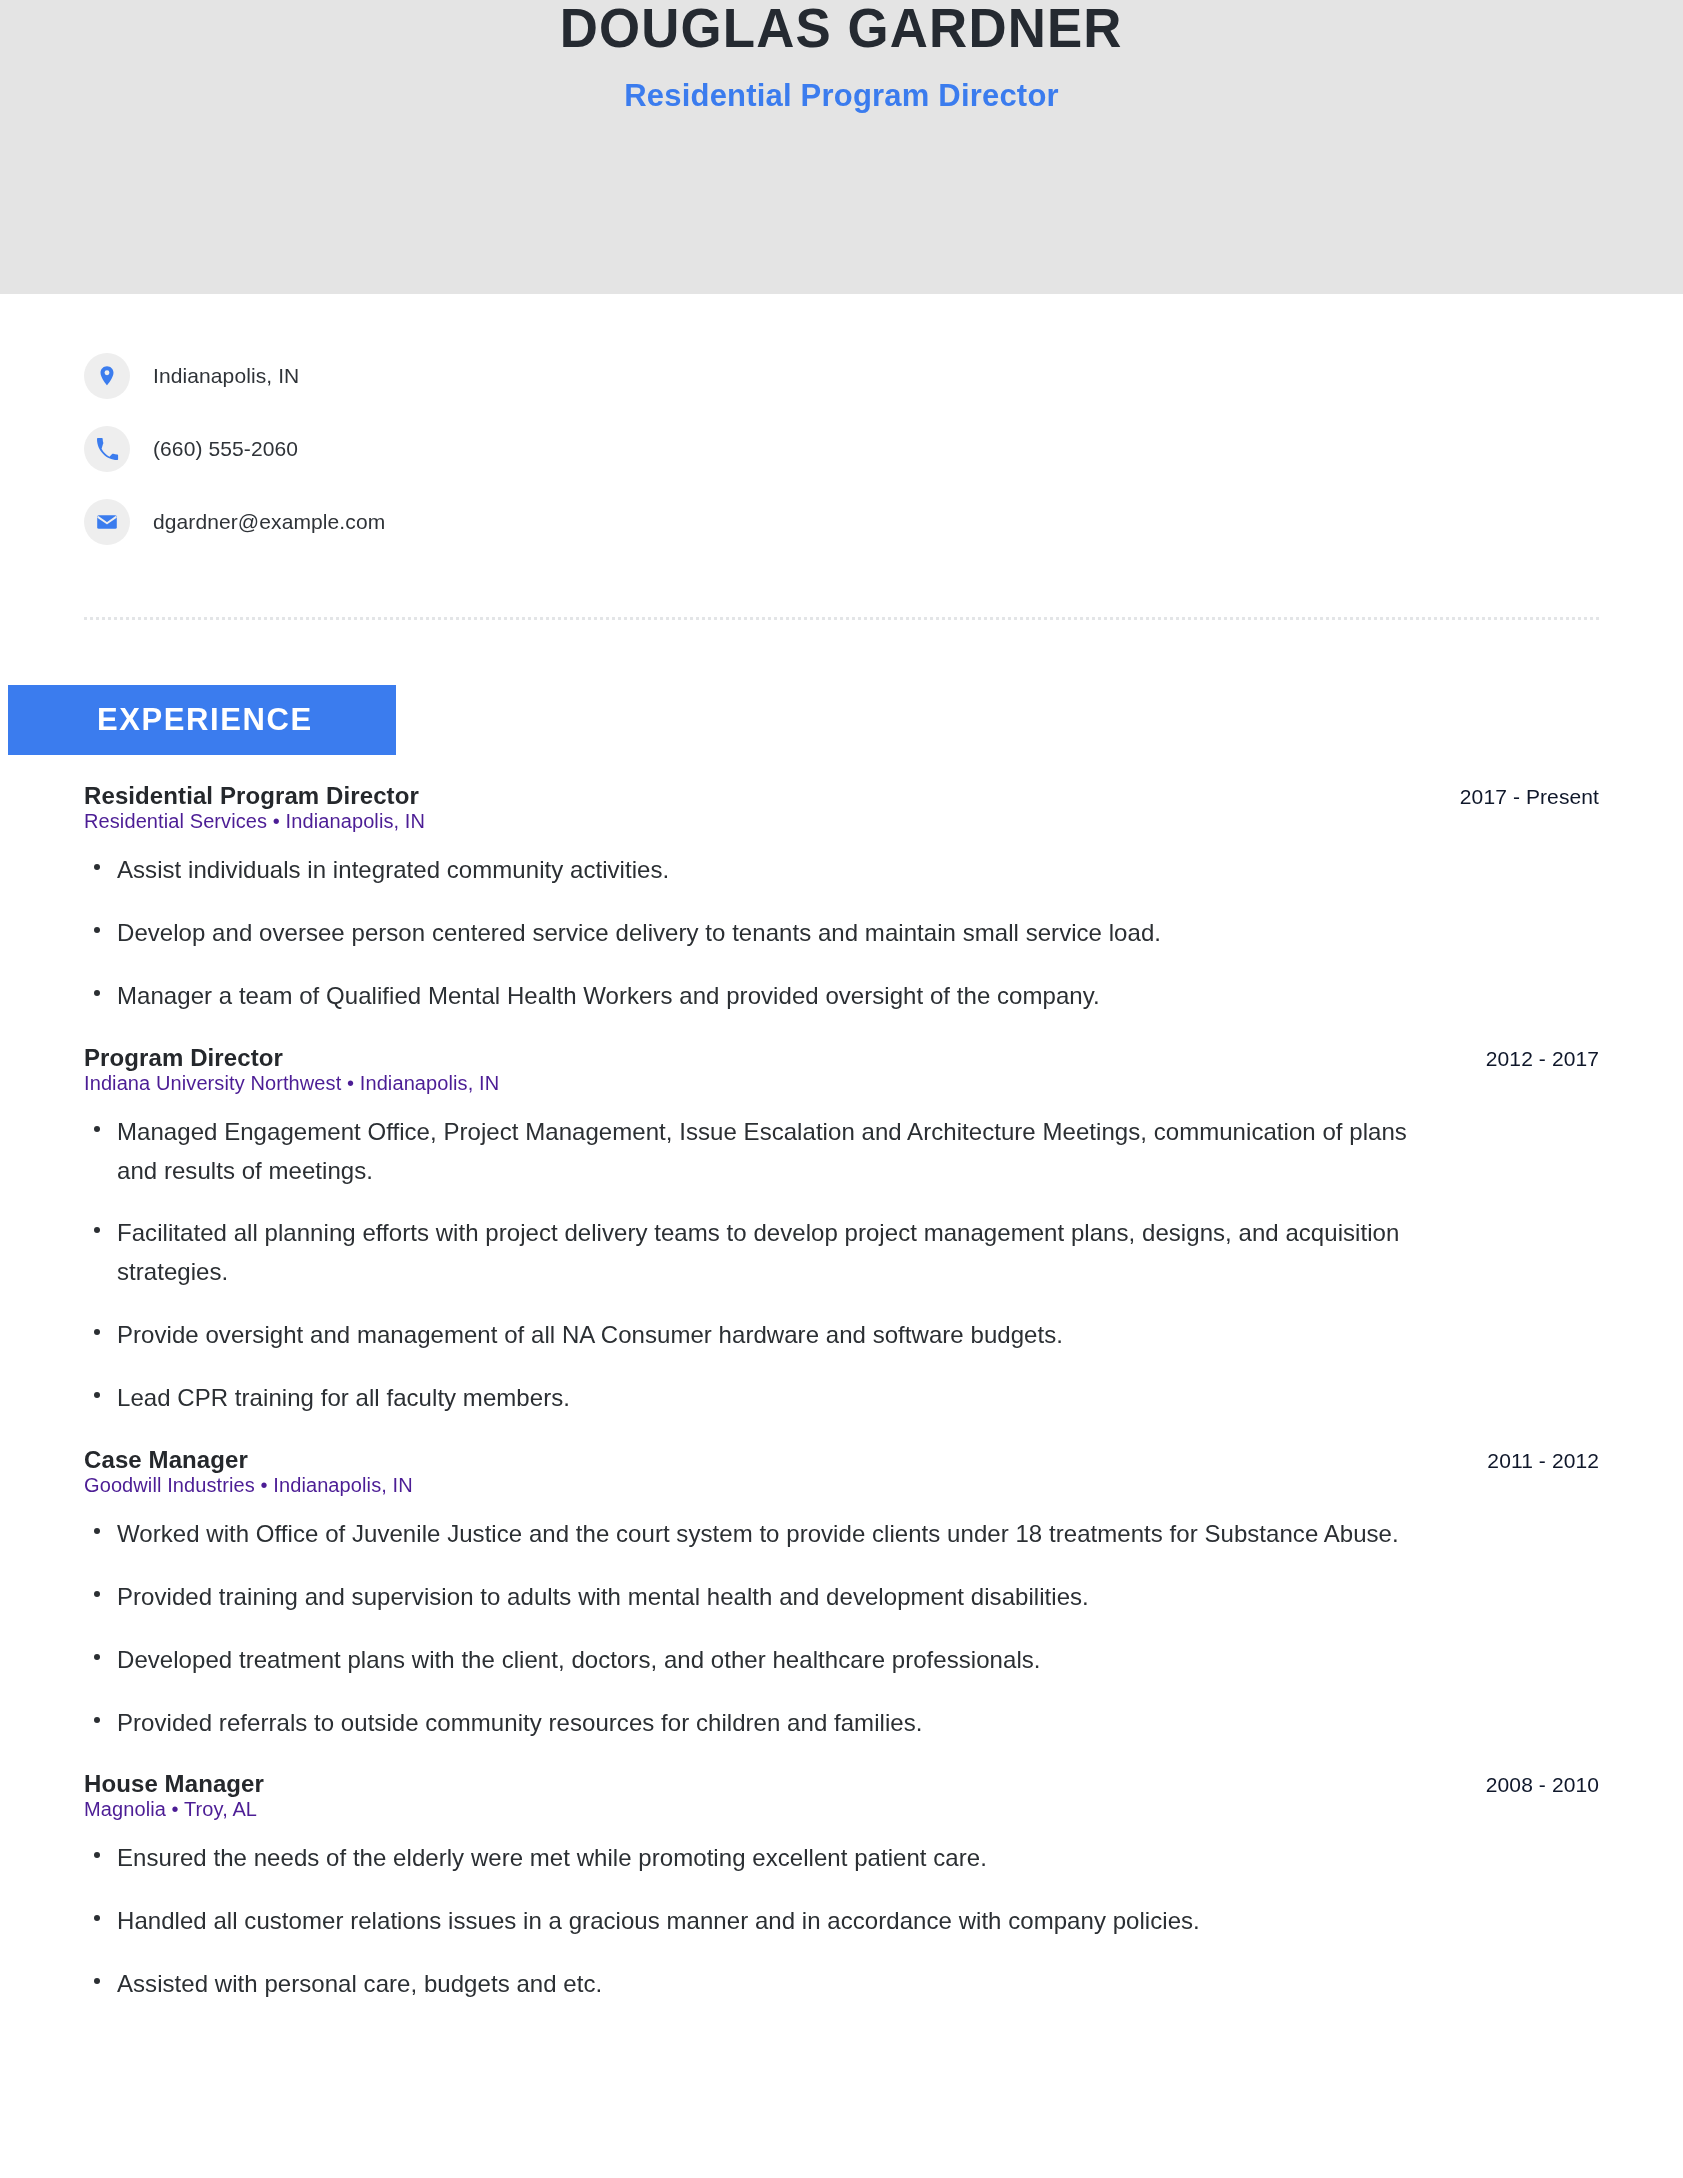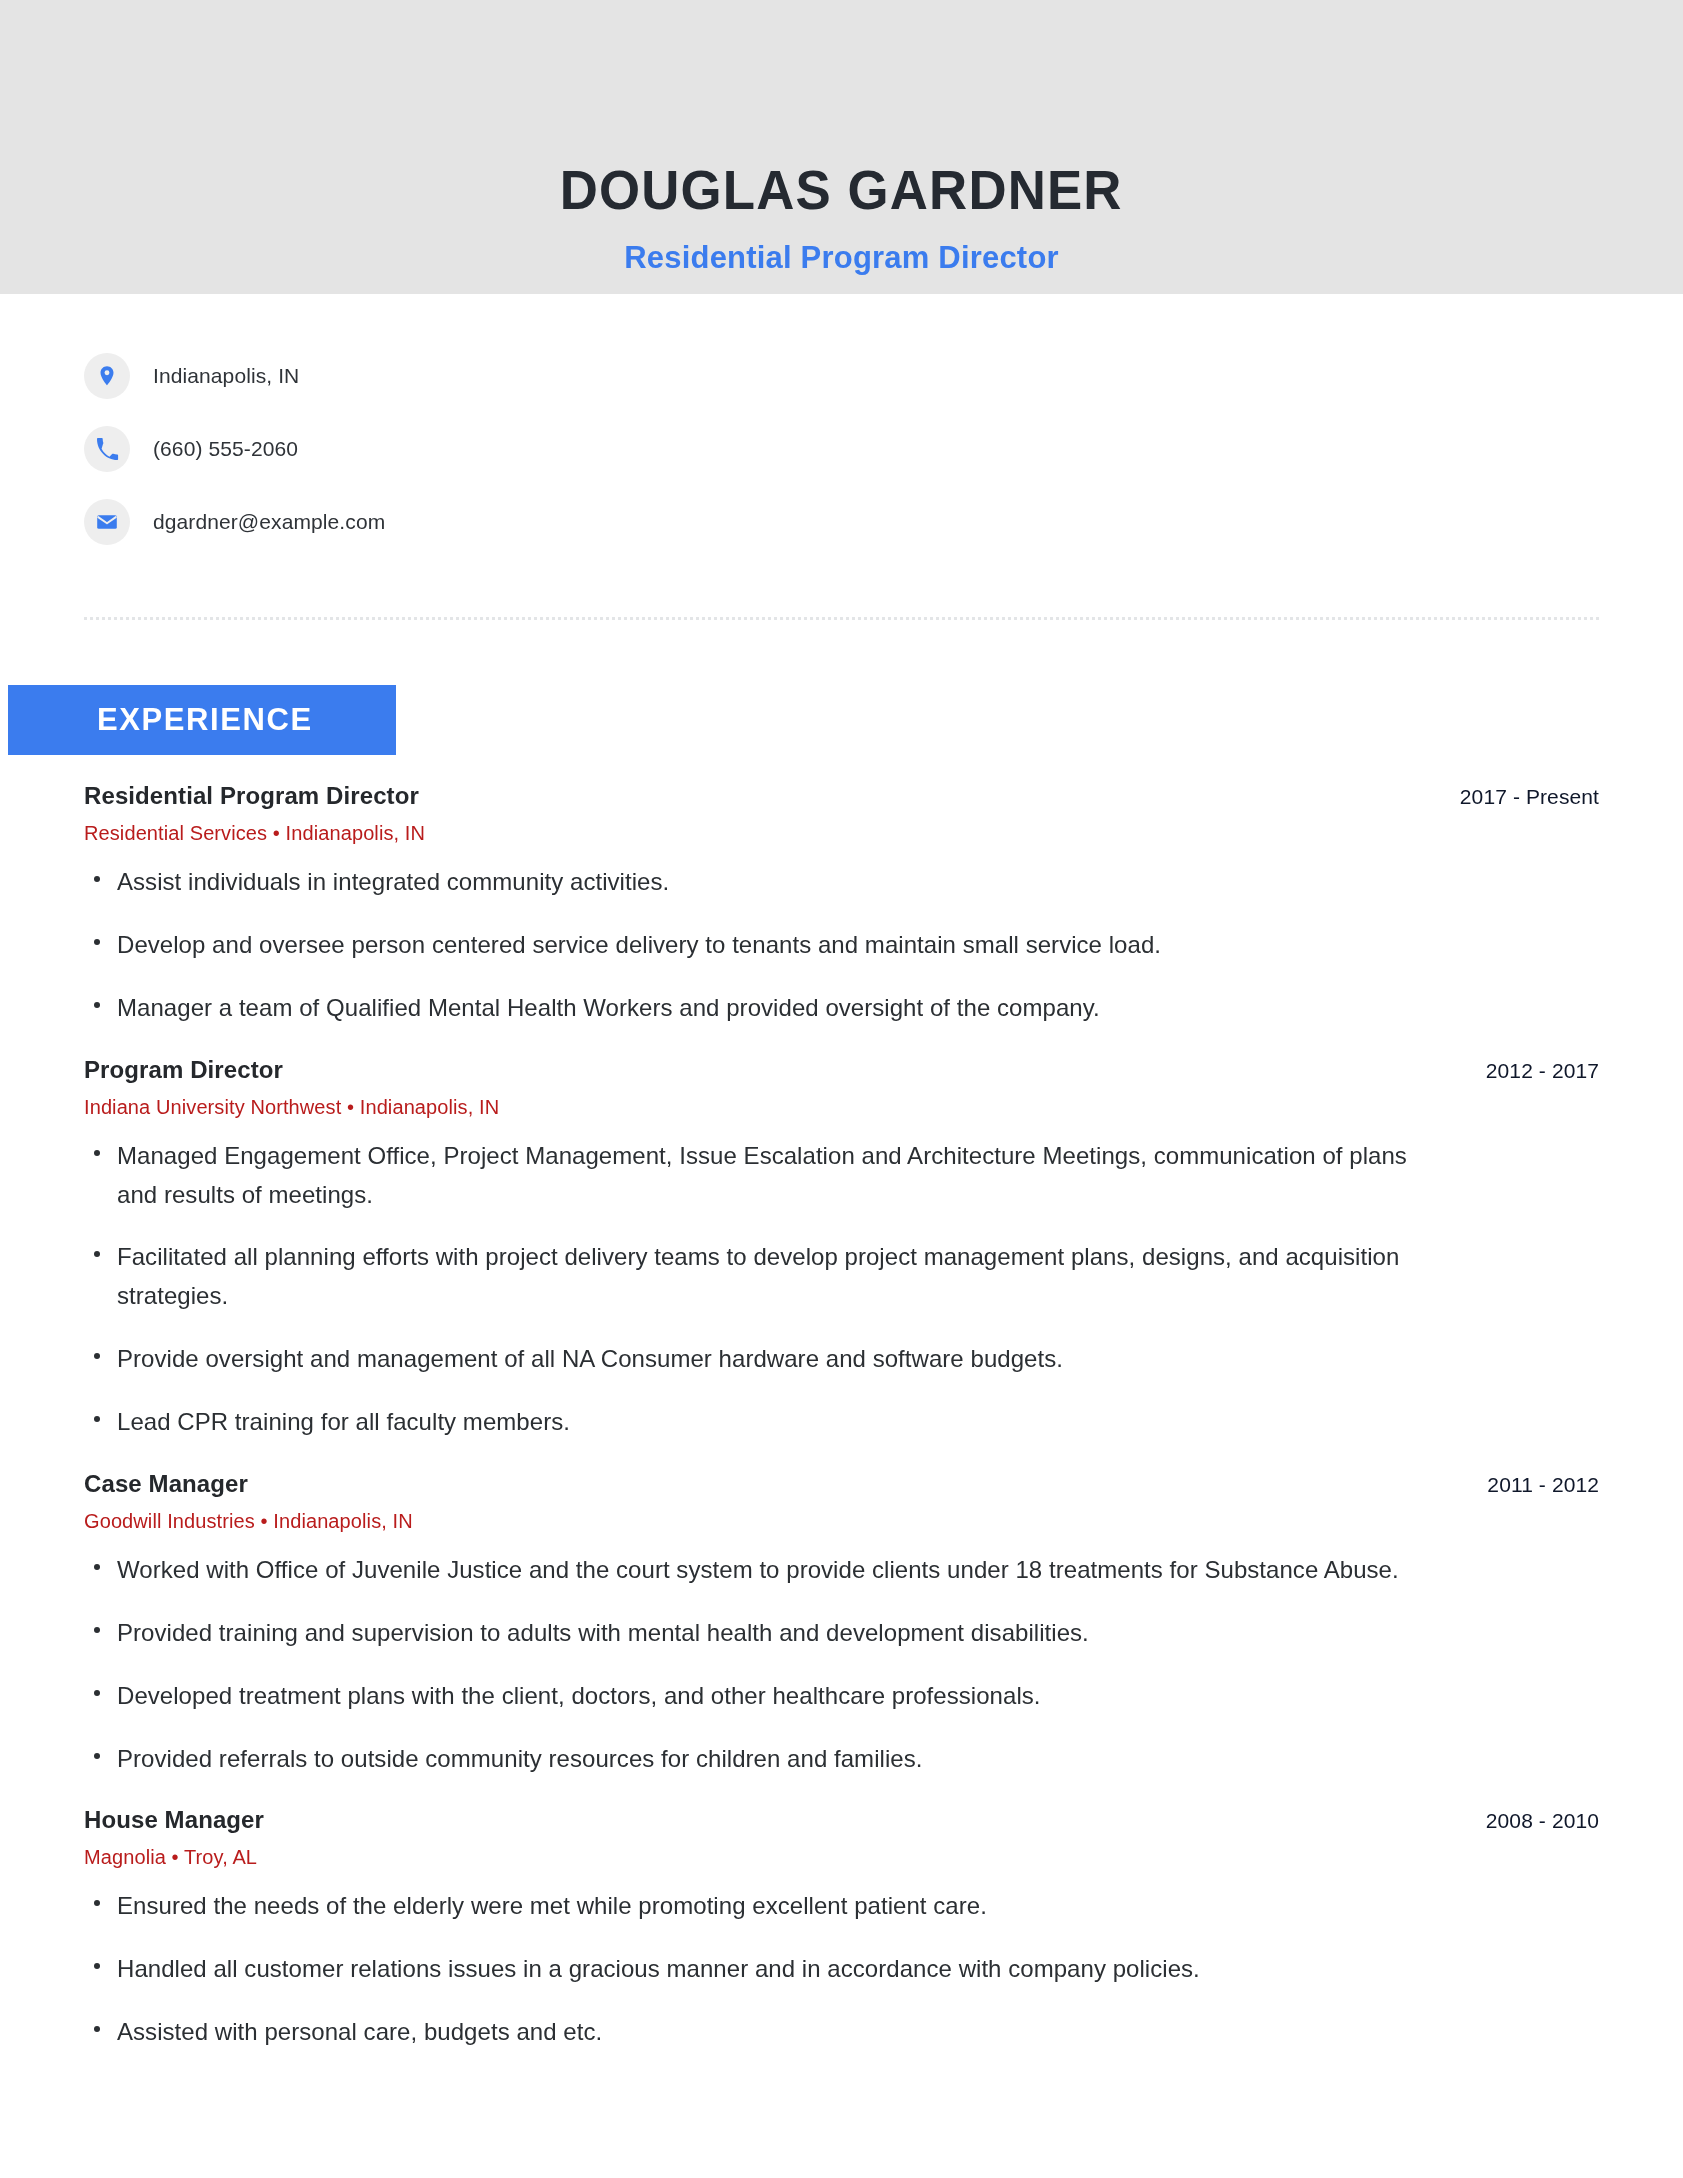--- a/index.html
+++ b/index.html
@@ -20,21 +20,21 @@
   }
 
   
   .header-band {
     width: 1683px;
     height: 294px;
     background: #e4e4e4;
     display: flex;
     flex-direction: column;
     align-items: center;
-    justify-content: flex-end;
+    justify-content: flex-start;
     padding-bottom: 18px;
   }
 
   .full-name {
     font-size: 55px;
     font-weight: 700;
     letter-spacing: 1.2px;
     color: #252a31;
     text-transform: uppercase;
     line-height: 1.05;
@@ -139,23 +139,22 @@
   }
 
   .job-dates {
     font-size: 21px;
     color: #0f172a;
     white-space: nowrap;
     letter-spacing: 0.1px;
   }
 
   .job-meta {
-    margin-top: 12px;
     font-size: 20px;
-    color: #b91c1c;
+    color: #4c1d95;
     letter-spacing: 0.1px;
   }
 
   .bullets {
     margin: 18px 0 0 0;
     padding: 0;
     list-style: none;
   }
 
   .bullets li {

